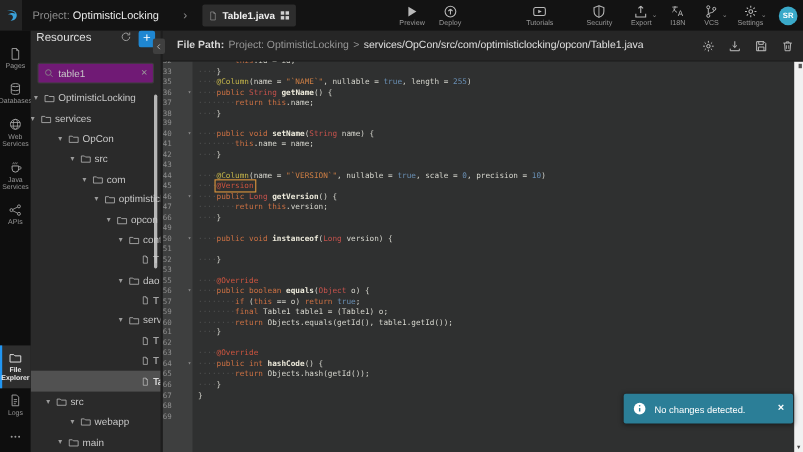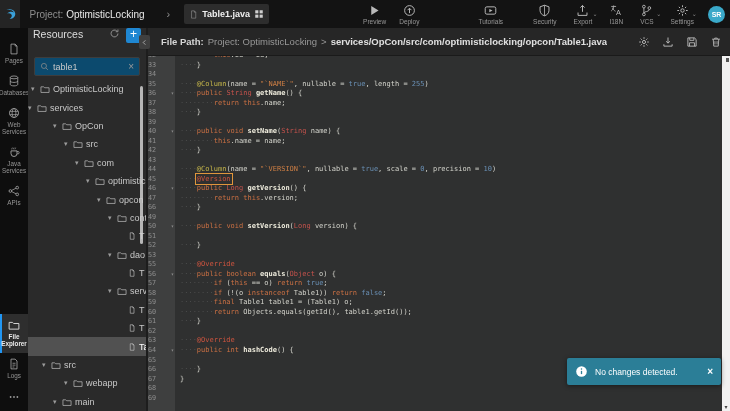--- a/index.html
+++ b/index.html
@@ -50,21 +50,21 @@
   .sb-more svg { width:12px; height:12px; }
 
   
   .resources { width:120px; background:#2a2a2a; border-right:2px solid #1d1d1d; display:flex; flex-direction:column; position:relative; }
   .res-head { height:26px; display:flex; align-items:flex-start; padding:0 5px; }
   .res-title { flex:1; font-size:10.5px; color:#dedede; }
   .res-refresh { color:#9a9a9a; display:flex; margin-right:6px; cursor:pointer; }
   .res-refresh svg { width:11px; height:11px; }
   .res-add { width:15px; height:15px; background:#1f87d2; border-radius:2px; color:#fff; font-size:12px; line-height:13px;
              text-align:center; cursor:pointer; }
-  .searchbox { margin:3px 6px 4px 6px; height:19px; background:#0c4a6e; border:1px solid #3d3d3d; border-radius:2px;
+  .searchbox { margin:3px 6px 4px 6px; height:19px; background:#701a75; border:1px solid #3d3d3d; border-radius:2px;
                display:flex; align-items:center; padding:0 5px; }
   .searchbox .si { color:#8a8a8a; display:flex; }
   .searchbox .si svg { width:9px; height:9px; }
   .searchbox input { flex:1; background:transparent; border:none; outline:none; color:#c9c9c9; font-size:9px;
                      margin-left:4px; width:60px; font-family:"Liberation Sans", sans-serif; }
   .searchbox .sx { color:#9a9a9a; font-size:10px; cursor:pointer; line-height:10px; }
   .tree { flex:1; overflow:hidden; }
   .trow { height:18.4px; display:flex; align-items:center; white-space:nowrap; overflow:hidden; font-size:9px; color:#c8c8c8; cursor:pointer; }
   .trow .arr { width:9px; font-size:7px; color:#9c9c9c; flex:0 0 auto; }
   .trow .tic { display:flex; flex:0 0 auto; margin-right:3px; color:#b5b5b5; }
@@ -76,21 +76,21 @@
   
   .main { flex:1; display:flex; flex-direction:column; position:relative; }
   .pathbar { height:28px; background:#262626; border-bottom:1px solid #1a1a1a; display:flex; align-items:center;
              padding:0 8px 0 13px; font-size:9.5px; white-space:nowrap; position:relative; }
   .collapse-btn { position:absolute; left:-9px; top:7px; width:11px; height:14px; background:#3f3f3f; border-radius:2px;
                   color:#c0c0c0; display:flex; align-items:center; justify-content:center; cursor:pointer; z-index:5; }
   .collapse-btn svg { width:7px; height:9px; }
   .pb-label { color:#d6d6d6; font-weight:bold; margin-right:4px; }
   .pb-proj { color:#989898; margin-right:4px; }
   .pb-sep { color:#989898; margin-right:4px; }
-  .pb-path { color:#e0e0e0; font-weight:bold; overflow:hidden; text-overflow:ellipsis;text-align:center; }
+  .pb-path { color:#e0e0e0; font-weight:normal; overflow:hidden; text-overflow:ellipsis;text-align:center; }
   .pb-actions { margin-left:auto; display:flex; align-items:center; gap:12px; padding-left:8px; }
   .pb-act { color:#c2c2c2; display:flex; cursor:pointer; }
   .pb-act svg { width:12px; height:12px; }
 
   
   .editor { flex:1; position:relative; overflow:hidden; background:#2f3030; }
   .gutter-bg { position:absolute; left:0; top:0; bottom:0; width:27px; background:#3e3f3f; }
   .lines-wrap { position:relative; margin-top:-5px; }
   .cl { display:flex; height:9.53px; line-height:9.53px; font-family:"DejaVu Sans Mono", monospace; font-size:7px; }
   .ln-num { width:27px; flex:0 0 auto; text-align:right; padding-right:21px; color:#8f8f8f; position:relative; font-size:6.8px; }
@@ -581,24 +581,20 @@
       <div class="lines-wrap" id="code-lines">
           <div class="cl">
      <span class="ln-num">32</span>
      <span class="ln-code"><span class="tk ws">········</span><span class="tk kw">this</span><span class="tk pln">.id = id;</span></span>
    </div>
           <div class="cl">
      <span class="ln-num">33</span>
      <span class="ln-code"><span class="tk ws">····</span><span class="tk pln">}</span></span>
    </div>
           <div class="cl">
-     <span class="ln-num">34</span>
-     <span class="ln-code"></span>
-   </div>
-          <div class="cl">
      <span class="ln-num">35</span>
      <span class="ln-code"><span class="tk ws">····</span><span class="tk ann">@Column</span><span class="tk pln">(name = </span><span class="tk str">"`NAME`"</span><span class="tk pln">, nullable = </span><span class="tk num">true</span><span class="tk pln">, length = </span><span class="tk num">255</span><span class="tk pln">)</span></span>
    </div>
           <div class="cl">
      <span class="ln-num">36<span class="ln-fold">▾</span></span>
      <span class="ln-code"><span class="tk ws">····</span><span class="tk kw">public </span><span class="tk ty">String </span><span class="tk fn">getName</span><span class="tk pln">() {</span></span>
    </div>
           <div class="cl">
      <span class="ln-num">37</span>
      <span class="ln-code"><span class="tk ws">········</span><span class="tk kw">return </span><span class="tk kw">this</span><span class="tk pln">.name;</span></span>
@@ -646,21 +642,21 @@
           <div class="cl">
      <span class="ln-num">66</span>
      <span class="ln-code"><span class="tk ws">····</span><span class="tk pln">}</span></span>
    </div>
           <div class="cl">
      <span class="ln-num">49</span>
      <span class="ln-code"></span>
    </div>
           <div class="cl">
      <span class="ln-num">50<span class="ln-fold">▾</span></span>
-     <span class="ln-code"><span class="tk ws">····</span><span class="tk kw">public </span><span class="tk kw">void </span><span class="tk fn">setVersion</span><span class="tk pln">(</span><span class="tk ty">Long</span><span class="tk pln"> version) {</span></span>
+     <span class="ln-code"><span class="tk ws">····</span><span class="tk kw">public </span><span class="tk kw">void </span><span class="tk fn">instanceof</span><span class="tk pln">(</span><span class="tk ty">Long</span><span class="tk pln"> version) {</span></span>
    </div>
           <div class="cl">
      <span class="ln-num">51</span>
    </div>
           <div class="cl">
      <span class="ln-num">52</span>
      <span class="ln-code"><span class="tk ws">····</span><span class="tk pln">}</span></span>
    </div>
           <div class="cl">
      <span class="ln-num">53</span>
@@ -672,24 +668,20 @@
    </div>
           <div class="cl">
      <span class="ln-num">56<span class="ln-fold">▾</span></span>
      <span class="ln-code"><span class="tk ws">····</span><span class="tk kw">public </span><span class="tk kw">boolean </span><span class="tk fn">equals</span><span class="tk pln">(</span><span class="tk ty">Object</span><span class="tk pln"> o) {</span></span>
    </div>
           <div class="cl">
      <span class="ln-num">57</span>
      <span class="ln-code"><span class="tk ws">········</span><span class="tk kw">if </span><span class="tk pln">(</span><span class="tk kw">this</span><span class="tk pln"> == o) </span><span class="tk kw">return </span><span class="tk num">true</span><span class="tk pln">;</span></span>
    </div>
           <div class="cl">
-     <span class="ln-num">58</span>
-     <span class="ln-code"><span class="tk ws">········</span><span class="tk kw">if </span><span class="tk pln">(!(o </span><span class="tk kw">instanceof </span><span class="tk pln">Table1)) </span><span class="tk kw">return </span><span class="tk num">false</span><span class="tk pln">;</span></span>
-   </div>
-          <div class="cl">
      <span class="ln-num">59</span>
      <span class="ln-code"><span class="tk ws">········</span><span class="tk kw">final </span><span class="tk pln">Table1 table1 = (Table1) o;</span></span>
    </div>
           <div class="cl">
      <span class="ln-num">60</span>
      <span class="ln-code"><span class="tk ws">········</span><span class="tk kw">return </span><span class="tk pln">Objects.equals(getId(), table1.getId());</span></span>
    </div>
           <div class="cl">
      <span class="ln-num">61</span>
      <span class="ln-code"><span class="tk ws">····</span><span class="tk pln">}</span></span>
@@ -701,20 +693,21 @@
           <div class="cl">
      <span class="ln-num">63</span>
      <span class="ln-code"><span class="tk ws">····</span><span class="tk ann2">@Override</span></span>
    </div>
           <div class="cl">
      <span class="ln-num">64<span class="ln-fold">▾</span></span>
      <span class="ln-code"><span class="tk ws">····</span><span class="tk kw">public </span><span class="tk kw">int </span><span class="tk fn">hashCode</span><span class="tk pln">() {</span></span>
    </div>
           <div class="cl">
      <span class="ln-num">65</span>
+     <span class="ln-code"><span class="tk ws">········</span><span class="tk kw">return </span><span class="tk pln">Objects.hash(getId());</span></span>
    </div>
           <div class="cl">
      <span class="ln-num">66</span>
      <span class="ln-code"><span class="tk ws">····</span><span class="tk pln">}</span></span>
    </div>
           <div class="cl">
      <span class="ln-num">67</span>
      <span class="ln-code"><span class="tk pln">}</span></span>
    </div>
           <div class="cl">

